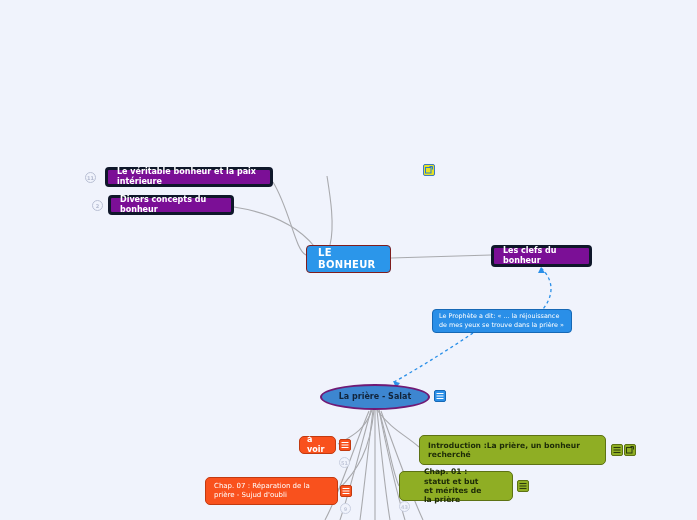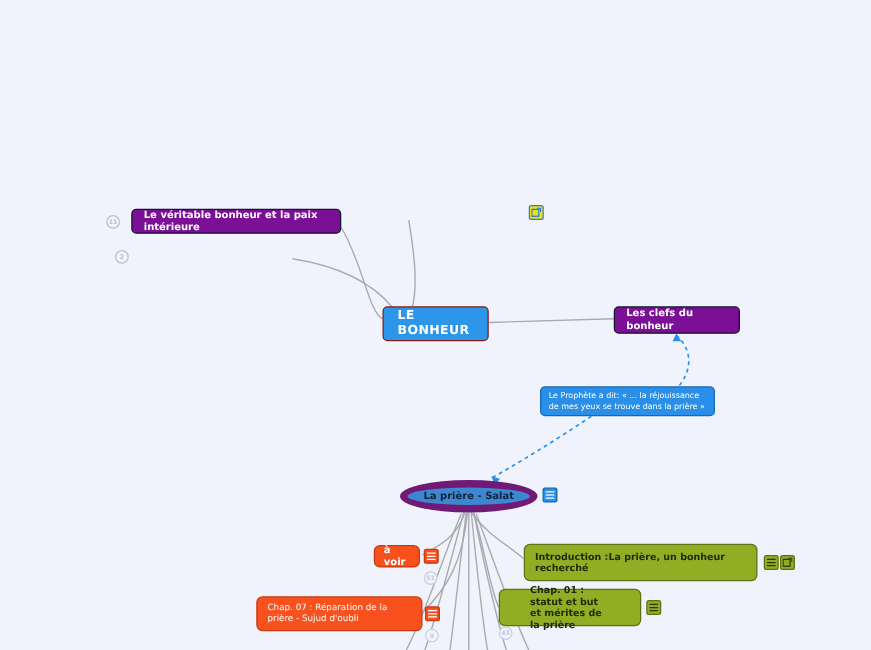--- a/index.html
+++ b/index.html
@@ -38,21 +38,21 @@
   }
   
   .n-blue {
     background: #2b96ea;
     border: 1px solid #7f1d1d;
     border-radius: 4px;
     color: #ffffff;
   }
   .n-purple {
     background: #7b0f96;
-    border: 1px solid #0f172a;
+    border: 3px solid #0f172a;
     border-radius: 4px;
     color: #ffffff;
   }
   .n-yellow {
     background: #e8e320;
     border: 1px solid #3b79c4;
     border-radius: 5px;
     color: #2878d0;
   }
   .n-quote {
@@ -69,21 +69,21 @@
     color: #ffffff;
   }
   .n-green {
     background: #8fae24;
     border: 1px solid #5d7214;
     border-radius: 5px;
     color: #1d2b08;
   }
   .n-ellipse {
     background: #3d86d0;
-    border: 6px solid #701a75;
+    border: 2px solid #701a75;
     border-radius: 50%;
     color: #12243a;
     justify-content: center;
     text-align: center;
   }
 
   
   #node-veritable { left: 105px; top: 167px; width: 168px; height: 20px; padding: 0 9px; font-size: 8px; }
   #node-divers    { left: 108px; top: 195px; width: 126px; height: 20px; padding: 0 9px; font-size: 8px; }
   #node-bonheur   { left: 306px; top: 245px; width: 85px;  height: 28px; padding: 0 11px; font-size: 10px; letter-spacing: .3px; }
@@ -179,20 +179,21 @@
       <path d="M473,333 C445,352 412,372 394,382"></path>
     </g>
     <g fill="#2a8fe8">
       <path d="M541,267 l4,6 l-7,0 z"></path>
       <path d="M393,381 l7,2 l-4,5 z"></path>
     </g>
   </svg>
 
   <div class="node n-purple" id="node-veritable">Le véritable bonheur et la paix intérieure</div>
 
+  <div class="node n-purple" id="node-divers">Divers concepts du bonheur</div>
 
   <div class="node n-blue" id="node-bonheur">LE BONHEUR</div>
 
   <div class="node n-purple" id="node-clefs">Les clefs du bonheur</div>
 
 
   <div class="node n-quote" id="node-quote">Le Prophète a dit: « ... la réjouissance de mes yeux se trouve dans la prière »</div>
 
   <div class="node n-ellipse" id="node-salat">La prière - Salat</div>
 

